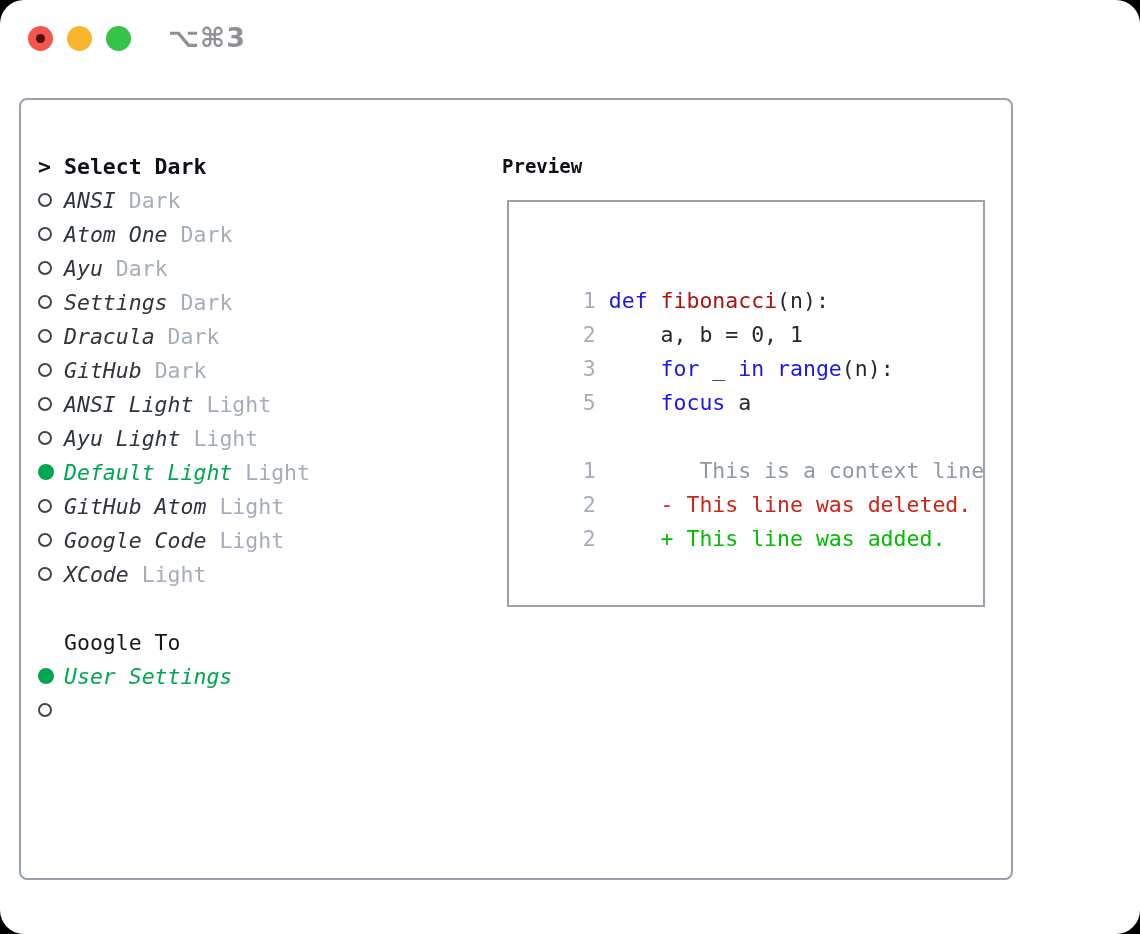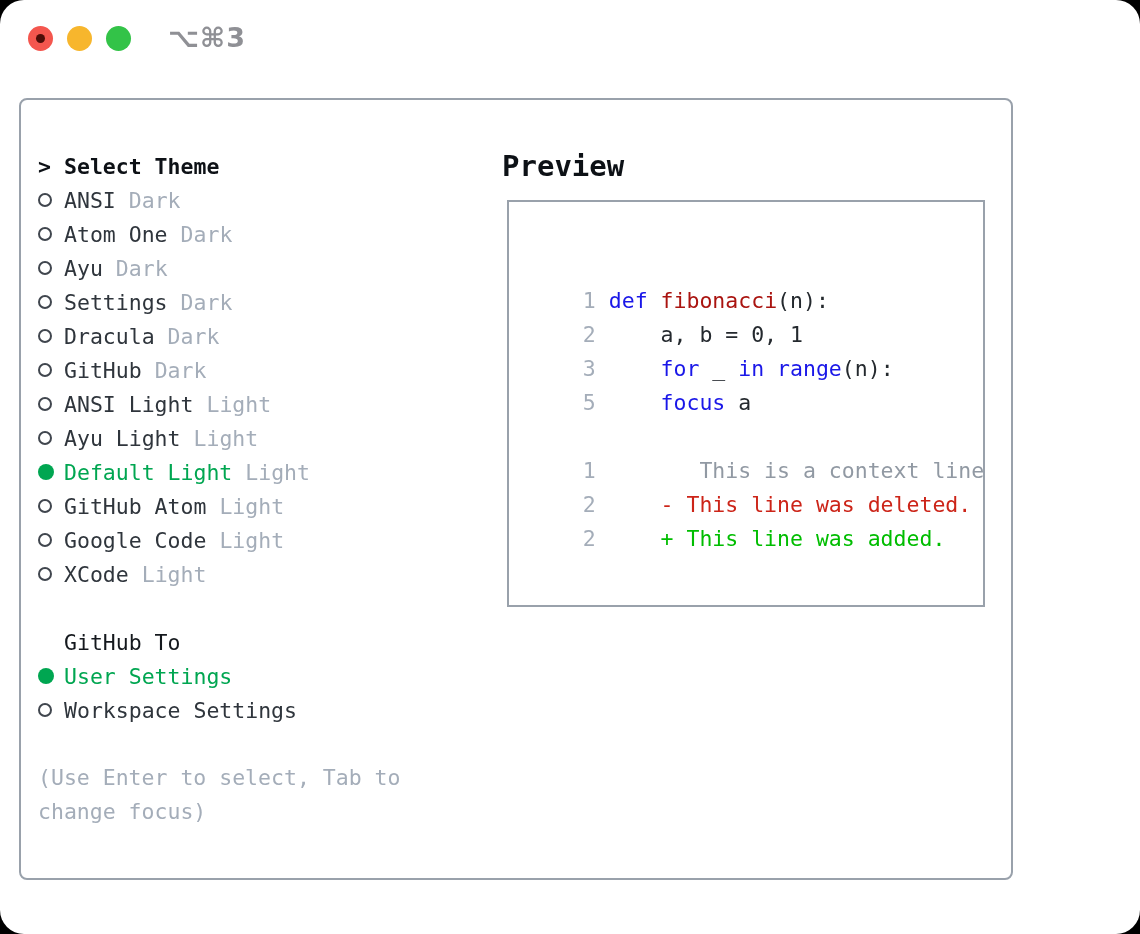--- a/index.html
+++ b/index.html
@@ -45,27 +45,27 @@
   }
   
   .left-col { position:absolute; left:17px; top:49px; width:440px; font-size:21.5px; color:var(--text); }
   .row { height:34px; display:flex; align-items:center; white-space:pre; }
   .marker { width:26px; flex:0 0 26px; display:inline-flex; align-items:center; }
   .chevron { font-weight:700; color:#0d1116; }
   .hdr { font-weight:700; color:#0d1116; }
   .hdr2 { color:#14181d; }
   .radio { width:14px; height:14px; border-radius:50%; border:2px solid #40464e; }
   .radio.on { width:16px; height:16px; border:none; background:var(--accent); }
-  .t-name { color:#2f353c; }
+  .t-name { color:#2f353c;font-style:italic; }
   .row.selected .t-name { color:var(--accent); }
   .t-variant { color:var(--muted); margin-left:13px; }
   .apply-header { margin-top:34px; }
   .hint { margin-top:34px; width:390px; line-height:34px; color:var(--muted); }
   
-  .preview-title { position:absolute; left:481px; top:49px; height:34px; line-height:34px; font-size:29px; font-weight:700; color:#0d1116; }
+  .preview-title { position:absolute; left:481px; top:49px; height:34px; line-height:34px; font-size:19px; font-weight:700; color:#0d1116; }
   .preview-box {
     position:absolute; left:486px; top:100px; width:478px; height:407px;
     border:2px solid var(--border); background:#fff; padding:48px 16px 0 22px; overflow:hidden;
   }
   .code-line { height:34px; line-height:34px; font-size:21.5px; white-space:pre; color:var(--text); }
   .ln { display:inline-block; width:13px; margin-right:13px; color:var(--muted); text-align:right; }
   .c-kw { color:var(--kw); }
   .c-fn { color:var(--fn); }
   .c-def { color:var(--text); }
   .c-ctx { color:var(--ctx); }
@@ -85,21 +85,21 @@
       <span class="tl tl-green"></span>
     </div>
     <span class="win-title">⌥⌘3</span>
   </div>
 
   <div class="panel">
 
     <div class="left-col">
       <div class="row">
         <span class="marker chevron">&gt;</span>
-        <span class="hdr">Select Theme</span>
+        <span class="hdr">Select Dark</span>
       </div>
 
       <div id="theme-list">
   <div class="row">
     <span class="marker"><span class="radio"></span></span>
     <span class="t-name">ANSI</span>
     <span class="t-variant">Dark</span>
   </div>
 
   <div class="row">
@@ -164,38 +164,36 @@
 
   <div class="row">
     <span class="marker"><span class="radio"></span></span>
     <span class="t-name">XCode</span>
     <span class="t-variant">Light</span>
   </div>
 </div>
 
       <div class="row apply-header">
         <span class="marker"></span>
-        <span class="hdr2">GitHub To</span>
+        <span class="hdr2">Google To</span>
       </div>
 
       <div id="apply-list">
   <div class="row selected">
     <span class="marker"><span class="radio on"></span></span>
     <span class="t-name">User Settings</span>
     
   </div>
 
   <div class="row">
     <span class="marker"><span class="radio"></span></span>
-    <span class="t-name">Workspace Settings</span>
     
   </div>
 </div>
 
-      <div class="hint">(Use Enter to select, Tab to change focus)</div>
     </div>
 
     <div class="preview-title">Preview</div>
     <div class="preview-box">
       <div id="preview-lines">
   <div class="code-line">
     <span class="ln">1</span><span class="seg-wrap"><span class="c-kw">def</span><span class="c-def"> </span><span class="c-fn">fibonacci</span><span class="c-def">(n):</span></span>
   </div>
 
   <div class="code-line">

